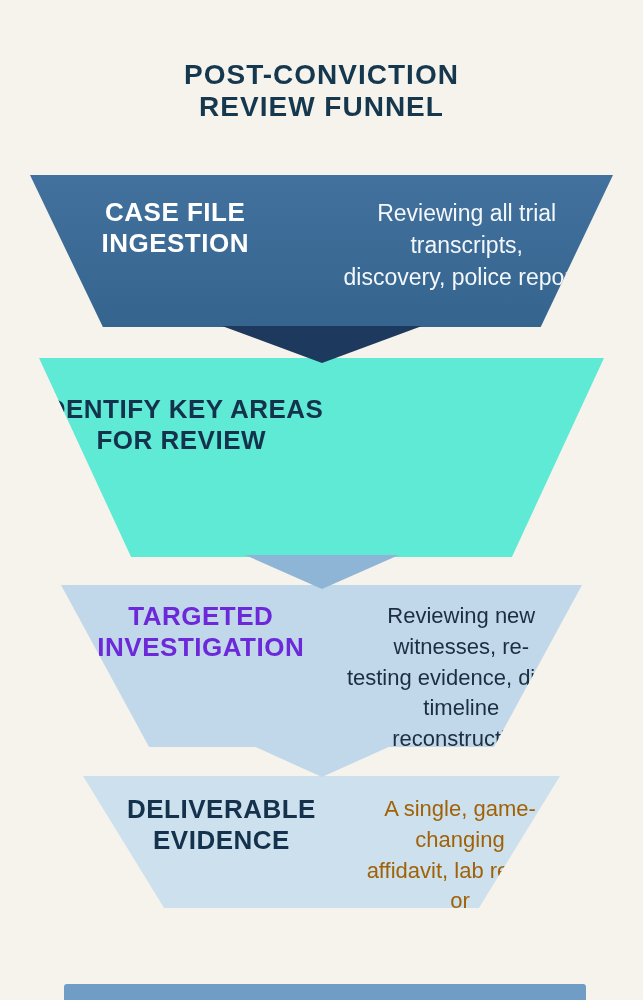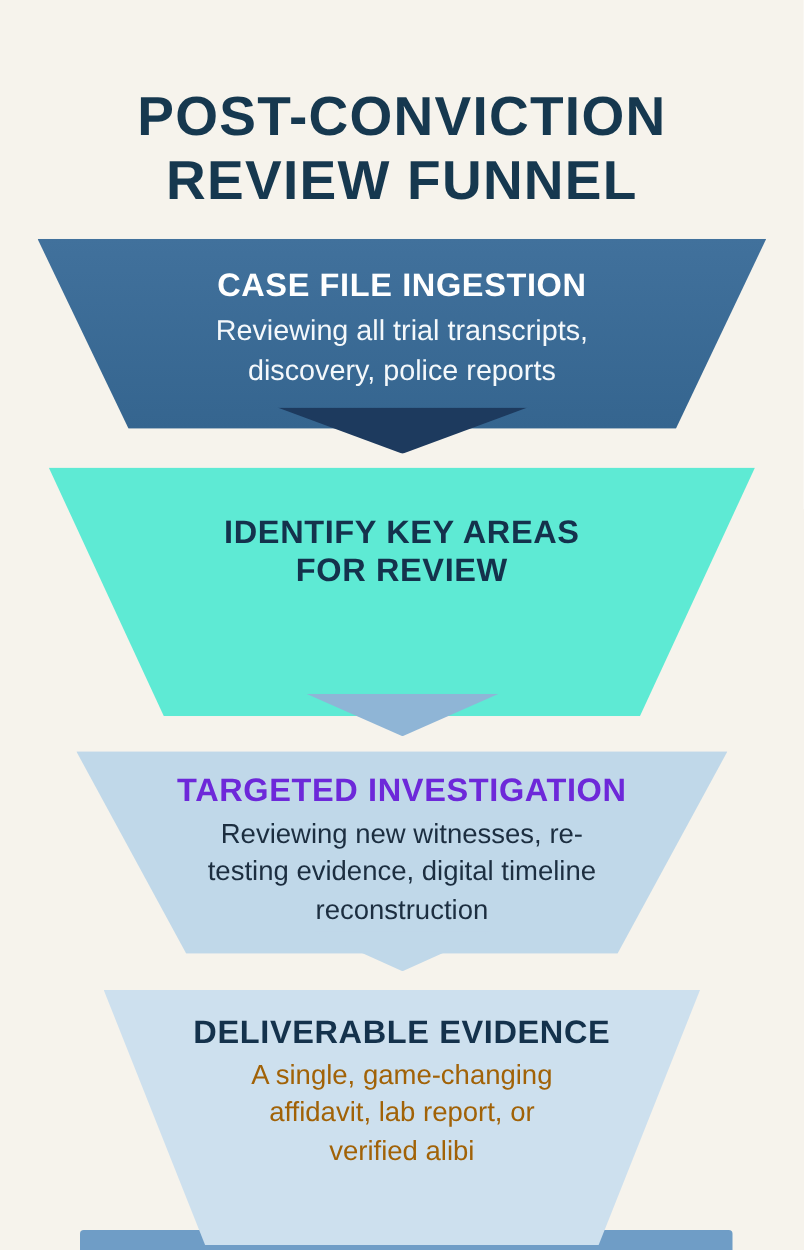--- a/index.html
+++ b/index.html
@@ -7,35 +7,34 @@
     position:relative;
     width:643px;height:1000px;
     background:#f6f3ec;
     overflow:hidden;
     font-family:"Liberation Sans", sans-serif;
   }
   .page-title{
     position:absolute;
     top:40px;left:0;right:0;
     text-align:center;
-    font-size:44px;
+    font-size:28px;
     font-weight:800;
     letter-spacing:1px;
     line-height:1.15;
     color:#16384f;
     white-space:pre-line;
   }
   .stage{
     position:absolute;
     display:flex;
-    flex-direction:column;
-    align-items:center;
+    flex-direction:row;
+    align-items:flex-start;
     box-sizing:border-box;
     z-index:1;
-    margin-top:16px;
   }
   .stage-heading{
     font-weight:700;
     font-size:26px;
     letter-spacing:0.5px;
     text-align:center;
     white-space:pre-line;
     line-height:1.18;
     margin:0 0 4px 0;
   }
@@ -80,21 +79,21 @@
     background:#c0d8e9;
     clip-path:polygon(0 0,100% 0,83.1% 100%,16.9% 100%);
     padding-top:16px;
   }
   #stage3 .stage-heading{color:#6d28d9;}
   #stage3 .stage-body{color:#1c2e40;}
   #arrow3{left:251px;top:745px;width:142px;height:32px;background:#c0d8e9;}
 
   
   #stage4{
-    left:83px;top:776px;width:477px;height:204px;
+    left:83px;top:776px;width:477px;height:132px;
     background:#cde0ee;
     clip-path:polygon(0 0,100% 0,83% 100%,17% 100%);
     padding-top:18px;
   }
   #stage4 .stage-heading{color:#14324c;}
   #stage4 .stage-body{color:#a16207;}
 
   .footer-bar{
     position:absolute;
     left:64px;top:984px;width:522px;height:16px;

